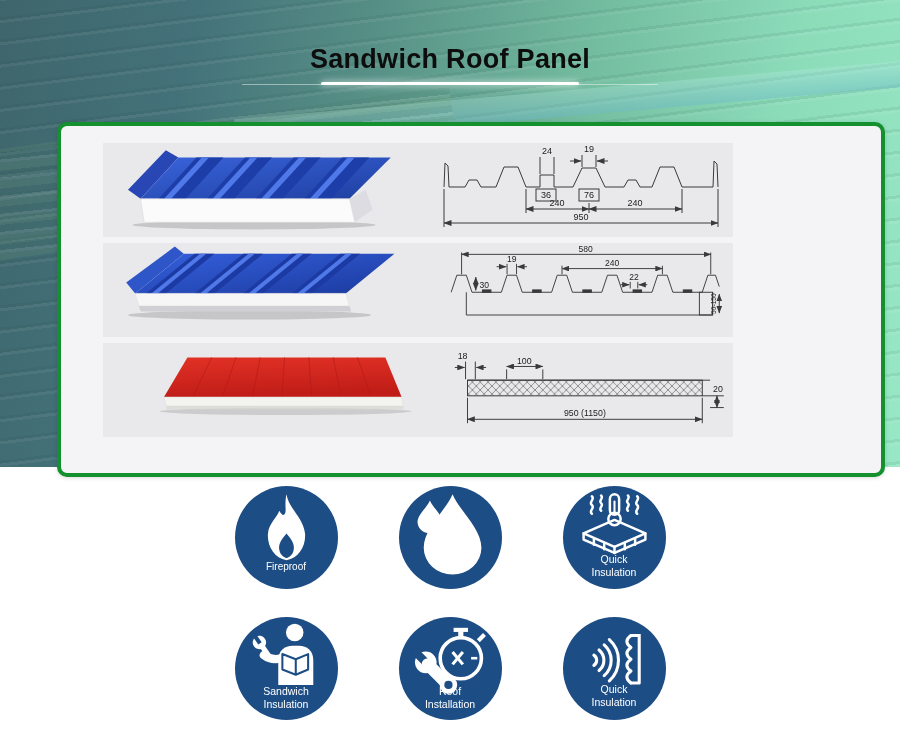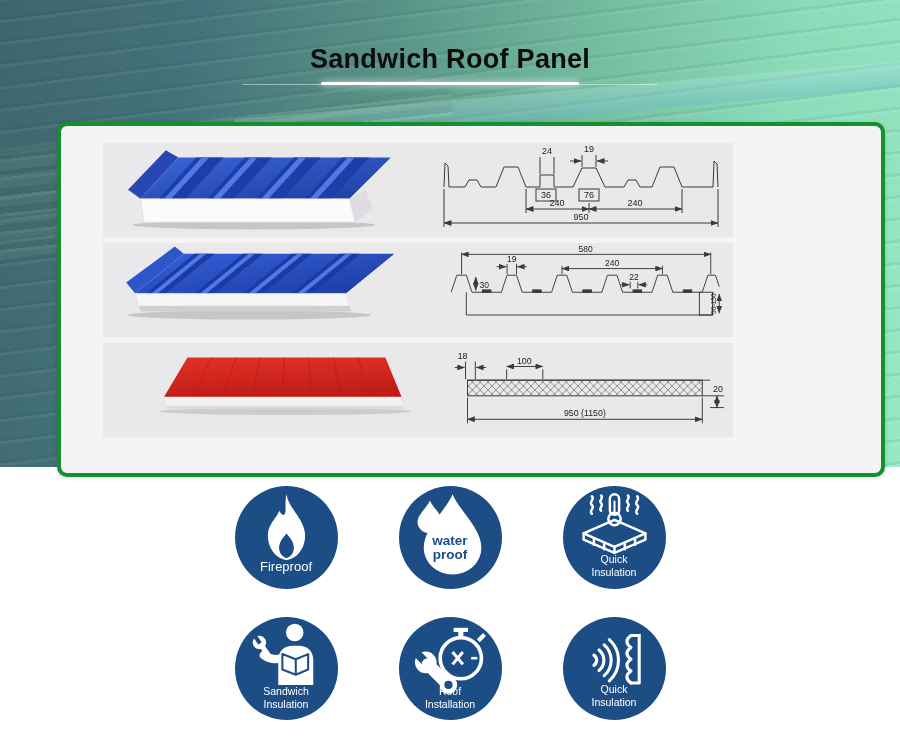--- a/index.html
+++ b/index.html
@@ -29,21 +29,21 @@
   .row .diagram{width:300px;height:90px;flex:none;margin-left:7px;}
   svg text{font-family:"Liberation Sans",sans-serif;}
 
   
   .features{width:900px;margin-top:19px;}
   .feat-row{display:flex;justify-content:center;gap:61px;margin-bottom:28px;}
   .feature{position:relative;width:103px;height:103px;border-radius:50%;background:#1d4d85;flex:none;}
   .feature .glyph{position:absolute;inset:0;width:100%;height:100%;}
   .flabel{position:absolute;left:0;width:100%;text-align:center;color:#ffffff;font-size:10.5px;line-height:13px;}
   .flabel span{display:block;}
-  .f-fire  .flabel{top:74px;font-size:13px;}
+  .f-fire  .flabel{top:74px;font-size:10px;}
   .f-water .flabel{top:48px;color:#1d4d85;font-weight:bold;font-size:13.5px;line-height:14px;}
   .f-heat  .flabel{top:67px;}
   .f-install .flabel{top:68px;}
   .f-quick .flabel{top:68px;}
   .f-sound .flabel{top:66px;}
 </style>
 </head>
 <body>
 
 <div class="hero">
@@ -250,24 +250,20 @@
       <div class="flabel">
           <span>Fireproof</span>
         </div>
     </div>
 
     <div class="feature f-water">
       <svg class="glyph" viewBox="0 0 100 100">
         <path fill="#fff" d="M30,14 C33,21 42,28 42,35 a12,11 0 1,1 -24,0 C18,28 27,21 30,14 z"></path>
         <path fill="#fff" d="M52,8 C58,23 80,41 80,60 a28,26 0 1,1 -56,0 C24,41 46,23 52,8 z"></path>
       </svg>
-      <div class="flabel">
-        <span>water</span>
-        <span>proof</span>
-      </div>
     </div>
 
     <div class="feature f-heat">
       <svg class="glyph" viewBox="0 0 100 100">
         <g stroke="#fff" stroke-width="2.4" fill="none" stroke-linecap="round" stroke-linejoin="round">
           <path d="M20,46 L50,33 L80,46 L50,59 z"></path>
           <path d="M20,46 L20,52 L50,65 L80,52 L80,46"></path>
           <path d="M50,59 L50,65"></path>
           <path d="M30,51.5 L30,57"></path>
             <path d="M40,56 L40,61.5"></path>

